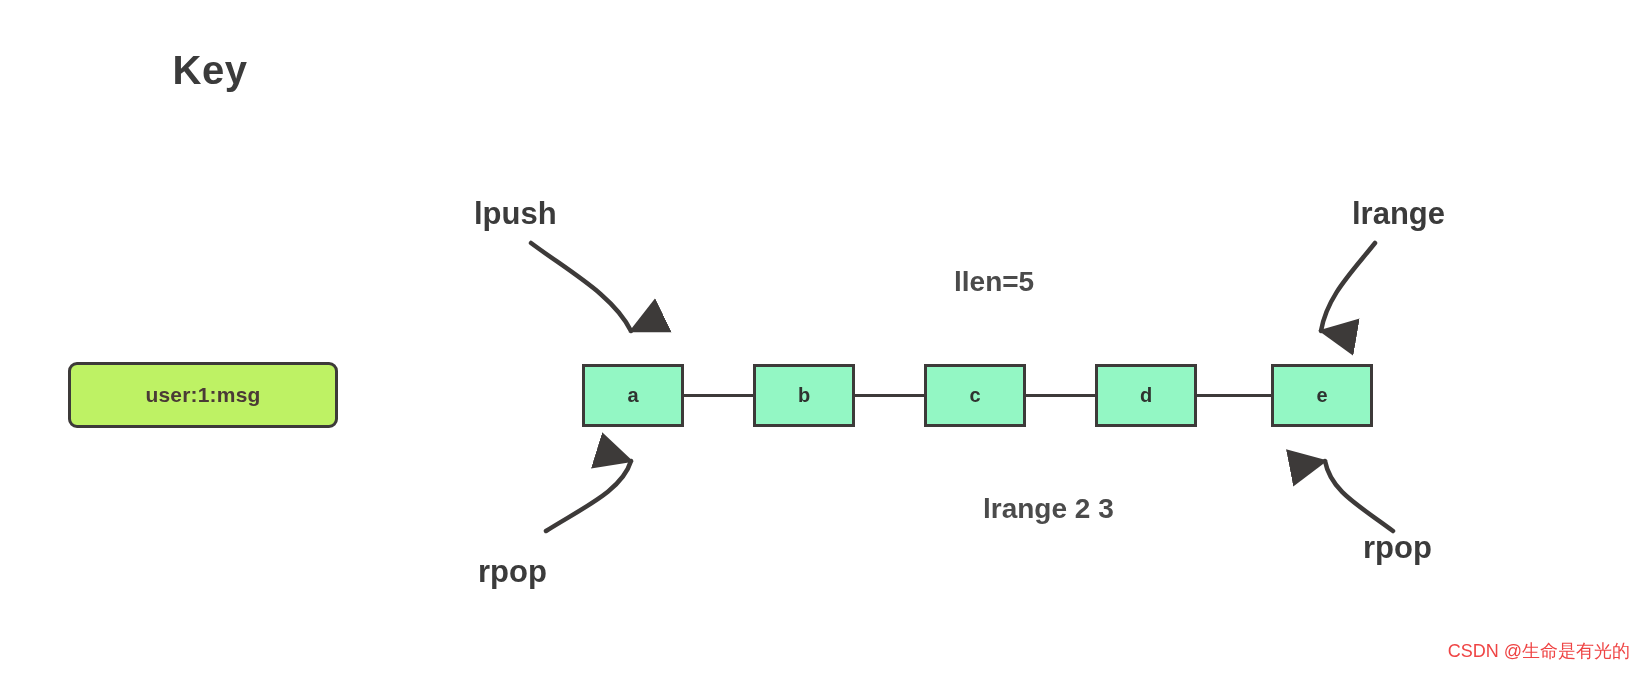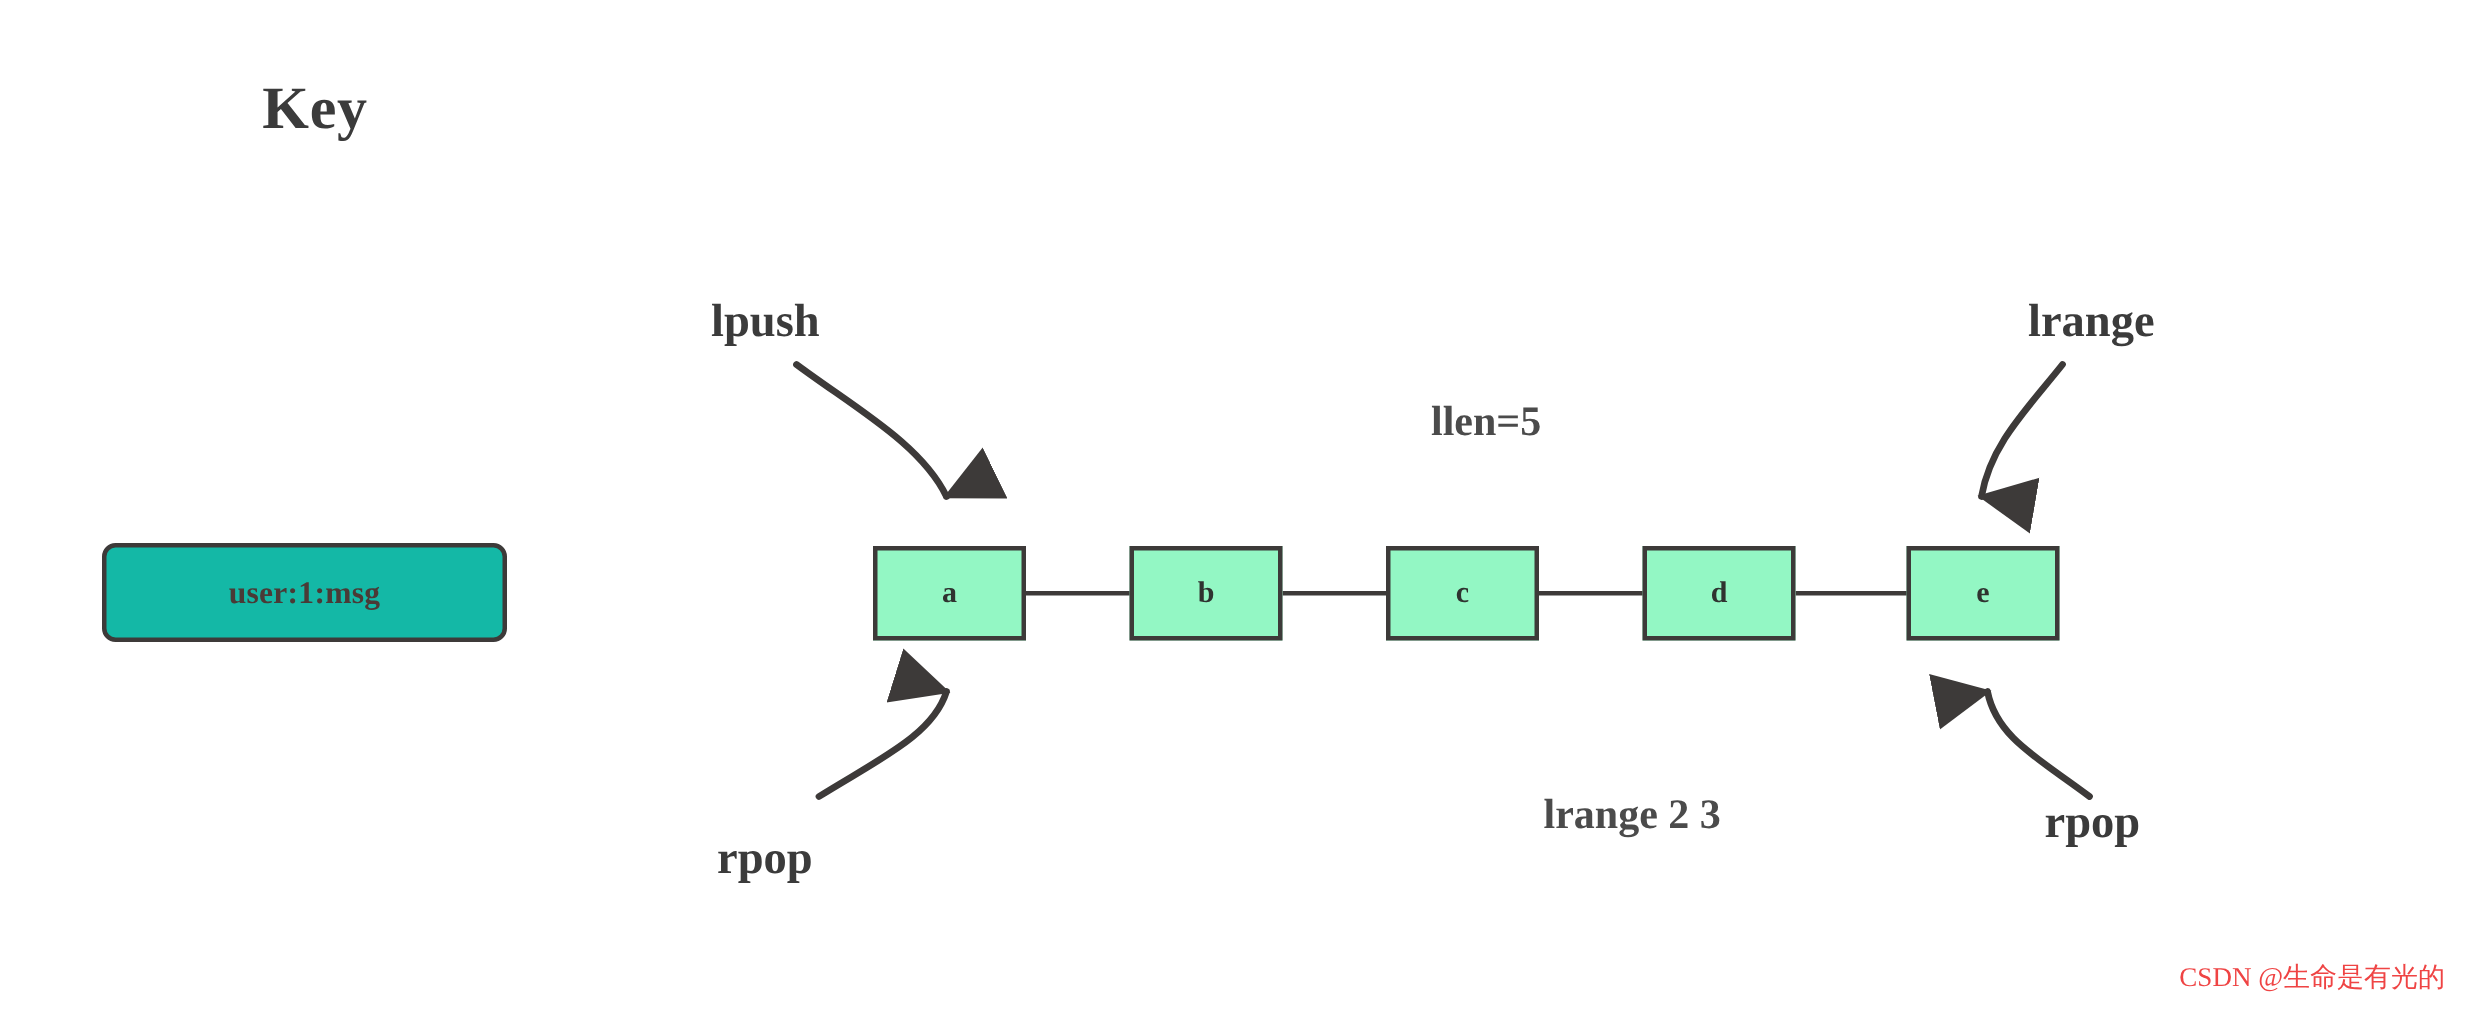--- a/index.html
+++ b/index.html
@@ -6,21 +6,21 @@
     margin: 0;
     padding: 0;
     background: #ffffff;
   }
   #canvas {
     position: relative;
     width: 1646px;
     height: 673px;
     background: #ffffff;
     overflow: hidden;
-    font-family: Liberation Serif, serif;
+    font-family: Liberation Sans, sans-serif;
   }
 
   
   .col-heading {
     position: absolute;
     font-size: 40px;
     font-weight: bold;
     color: #3b3b3b;
     letter-spacing: 0.5px;
     white-space: nowrap;
@@ -29,21 +29,21 @@
   #key-heading  { left: 110px; top: 48px; width: 200px; }
   #value-heading{ left: 870px; top: 48px; width: 200px; }
 
   
   #key-box {
     position: absolute;
     left: 68px;
     top: 362px;
     width: 270px;
     height: 66px;
-    background: #14b8a6;
+    background: #bef264;
     border: 3px solid #3d3a39;
     border-radius: 9px;
     box-sizing: border-box;
     display: flex;
     align-items: center;
     justify-content: center;
   }
   #key-box-label {
     font-size: 21px;
     font-weight: bold;
@@ -101,21 +101,21 @@
   #rpop-label  { left: 1363px; top: 530px; text-align: center; }
 
   .annot-mid {
     position: absolute;
     font-size: 28px;
     font-weight: bold;
     color: #4b4b4b;
     white-space: nowrap;
   }
   #llen-label   { left: 931px; top: 266px; margin-left: 23px; }
-  #lrange-label { left: 983px; top: 528px; margin-left: 46px; }
+  #lrange-label { left: 983px; top: 493px; }
 
   
   #arrow-layer {
     position: absolute;
     left: 0; top: 0;
     width: 1646px;
     height: 673px;
     pointer-events: none;
   }
 

